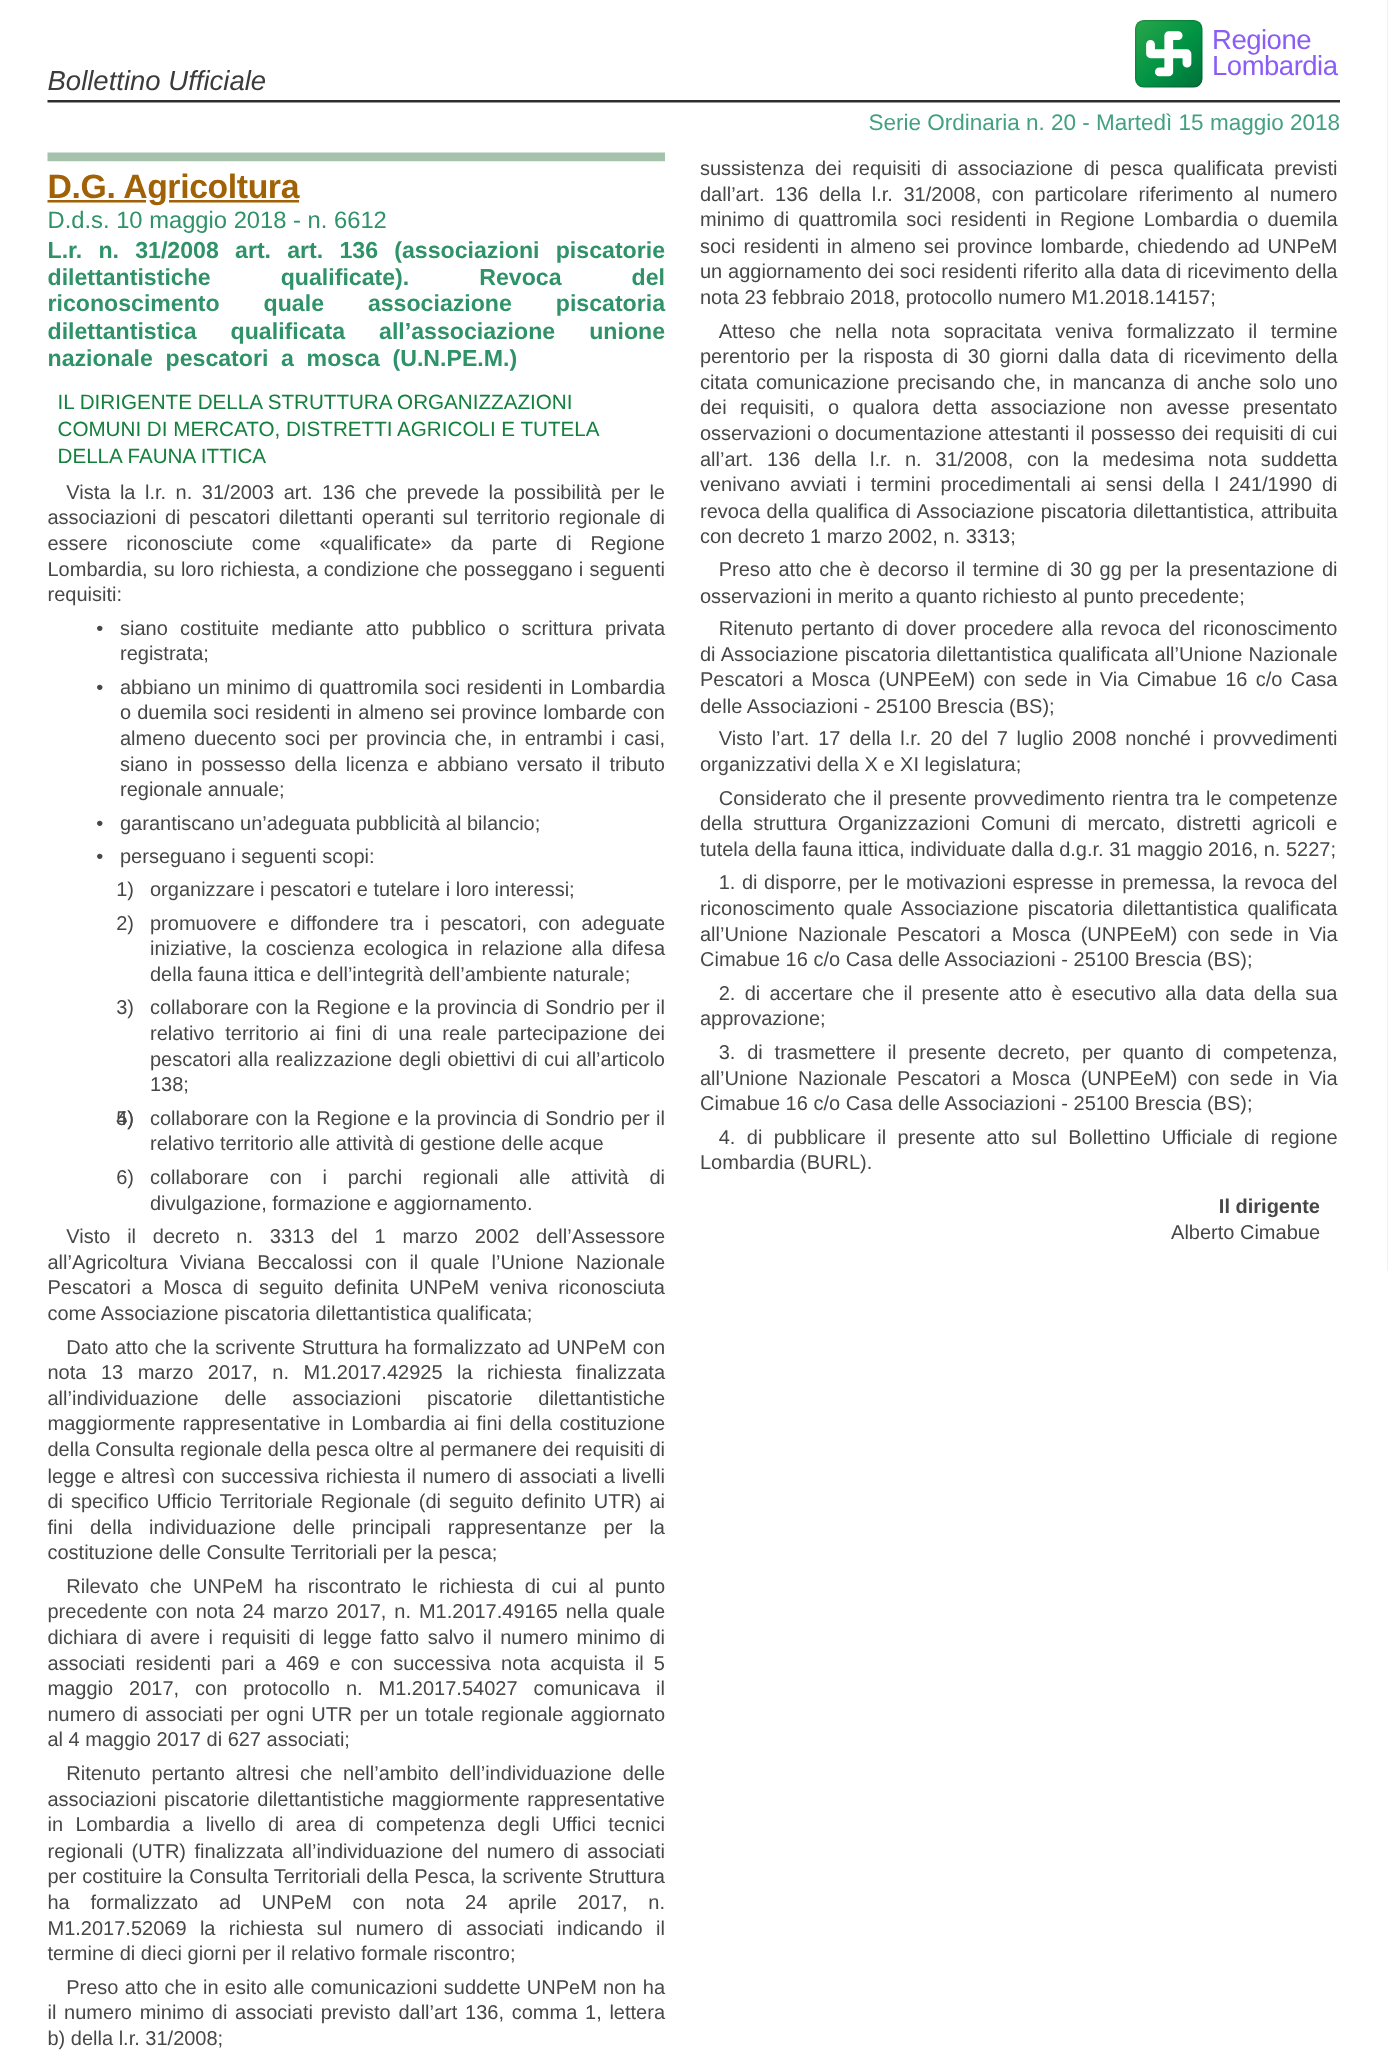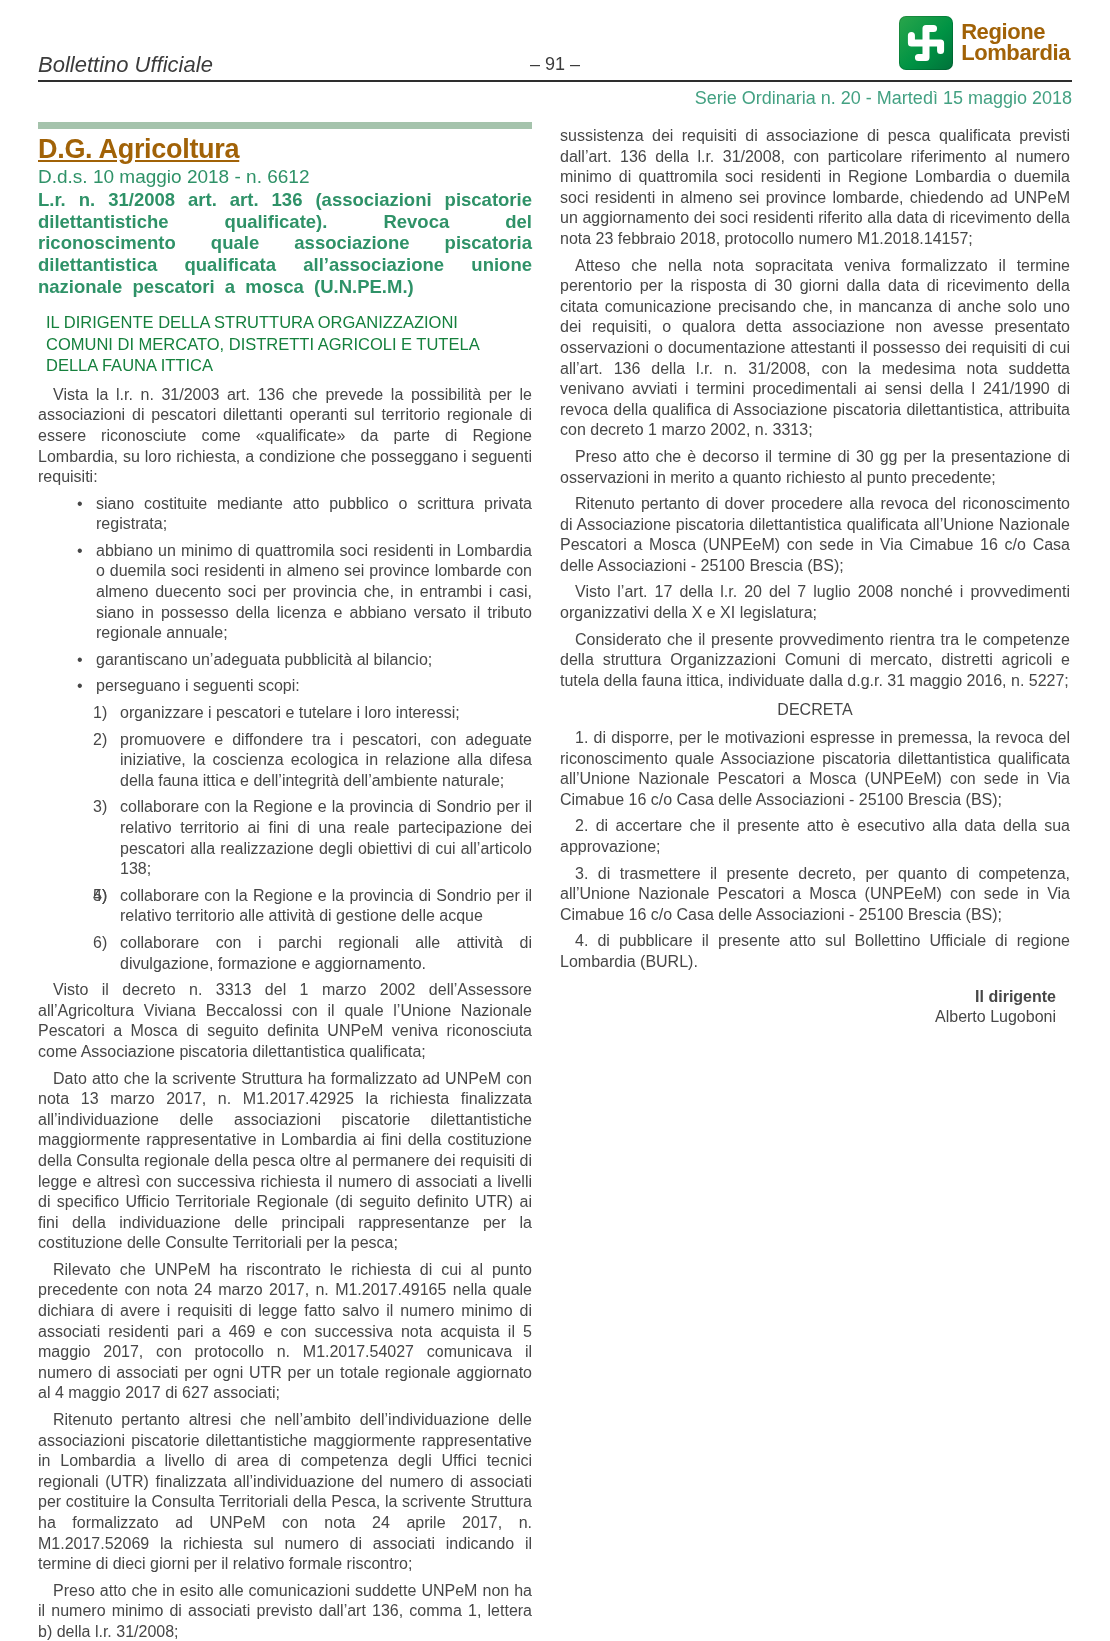--- a/index.html
+++ b/index.html
@@ -10,22 +10,22 @@
   }
   
   .hdr{position:absolute;left:0;top:0;width:1110px;height:120px;}
   .journal{position:absolute;left:38px;top:52px;font-size:22px;font-style:italic;color:#3c3c3c;}
   .pageno{position:absolute;left:0;top:54px;width:1110px;text-align:center;font-size:18px;color:#3c3c3c;}
   .logo{position:absolute;right:40px;top:16px;display:flex;align-items:center;gap:8px;}
   .logo-mark{width:54px;height:54px;border-radius:7px;display:block;
     background:linear-gradient(135deg,#2aa64b 0%,#009344 55%,#00713a 100%);
     box-shadow:inset 0 0 0 1px rgba(0,0,0,.15);}
   .logo-mark svg{width:54px;height:54px;display:block;}
-  .logo-text{display:flex;flex-direction:column;line-height:.95;font-weight:bold;
-    font-size:22px;color:#a16207;letter-spacing:-.4px;}
+  .logo-text{display:flex;flex-direction:column;line-height:.95;font-weight:normal;
+    font-size:22px;color:#8b5cf6;letter-spacing:-.4px;}
   .hrule{position:absolute;left:38px;top:80px;width:1034px;height:0;border-top:2px solid #2e2e2e;}
   .series{position:absolute;left:38px;top:88px;width:1034px;text-align:right;
     font-size:18px;color:#43a182;}
   
   .col{position:absolute;font-size:16px;line-height:20.6px;}
   .col-left{left:38px;top:122px;width:494px;}
   .col-right{left:560px;top:126px;width:510px;}
   .green-bar{height:7px;background:#a5c3ac;margin:0 0 10px 0;}
   .section-title{color:#a16207;font-size:27px;font-weight:bold;margin:0 0 7px 0;letter-spacing:-.3px;text-decoration:underline;}
   .decree-no{color:#2f9268;font-size:19px;font-weight:normal;margin:0 0 2px 0;}
@@ -44,21 +44,20 @@
   .b-sign{text-align:right;margin:0;padding-right:14px;}
   .blk:not(.b-sign)+.b-sign{margin-top:14px;font-weight:bold;}
 </style>
 </head>
 <body>
 
 <div class="page">
 
   <div class="hdr">
     <span class="journal">Bollettino Ufficiale</span>
-    <span class="pageno">– 91 –</span>
     <div class="logo">
       <span class="logo-mark">
         <svg viewBox="0 0 100 100" aria-hidden="true">
           <g stroke="#ffffff" stroke-width="13" stroke-linecap="round" stroke-linejoin="round" fill="none">
             <path d="M50 52 L50 23 L64 23"></path>
             <path d="M50 52 L50 23 L64 23" transform="rotate(90 50 50)"></path>
             <path d="M50 52 L50 23 L64 23" transform="rotate(180 50 50)"></path>
             <path d="M50 52 L50 23 L64 23" transform="rotate(270 50 50)"></path>
           </g>
           <circle cx="50" cy="50" r="8" fill="#ffffff"></circle>
@@ -100,23 +99,22 @@
   </div>
 
   <div class="col col-right">
     <div>
         <div class="blk b-cont"><span class="tx">sussistenza dei requisiti di associazione di pesca qualificata previsti dall’art. 136 della l.r. 31/2008, con particolare riferimento al numero minimo di quattromila soci residenti in Regione Lombardia o duemila soci residenti in almeno sei province lombarde, chiedendo ad UNPeM un aggiornamento dei soci residenti riferito alla data di ricevimento della nota 23 febbraio 2018, protocollo numero M1.2018.14157;</span></div>
         <div class="blk b-p"><span class="tx">Atteso che nella nota sopracitata veniva formalizzato il termine perentorio per la risposta di 30 giorni dalla data di ricevimento della citata comunicazione precisando che, in mancanza di anche solo uno dei requisiti, o qualora detta associazione non avesse presentato osservazioni o documentazione attestanti il possesso dei requisiti di cui all’art. 136 della l.r. n. 31/2008, con la medesima nota suddetta venivano avviati i termini procedimentali ai sensi della l 241/1990 di revoca della qualifica di Associazione piscatoria dilettantistica, attribuita con decreto 1 marzo 2002, n. 3313;</span></div>
         <div class="blk b-p"><span class="tx">Preso atto che è decorso il termine di 30 gg per la presentazione di osservazioni in merito a quanto richiesto al punto precedente;</span></div>
         <div class="blk b-p"><span class="tx">Ritenuto pertanto di dover procedere alla revoca del riconoscimento di Associazione piscatoria dilettantistica qualificata all’Unione Nazionale Pescatori a Mosca (UNPEeM) con sede in Via Cimabue 16 c/o Casa delle Associazioni - 25100 Brescia (BS);</span></div>
         <div class="blk b-p"><span class="tx">Visto l’art. 17 della l.r. 20 del 7 luglio 2008 nonché i provvedimenti organizzativi della X e XI legislatura;</span></div>
         <div class="blk b-p"><span class="tx">Considerato che il presente provvedimento rientra tra le competenze della struttura Organizzazioni Comuni di mercato, distretti agricoli e tutela della fauna ittica, individuate dalla d.g.r. 31 maggio 2016, n. 5227;</span></div>
-        <div class="blk b-center"><span class="tx">DECRETA</span></div>
         <div class="blk b-p"><span class="tx">1. di disporre, per le motivazioni espresse in premessa, la revoca del riconoscimento quale Associazione piscatoria dilettantistica qualificata all’Unione Nazionale Pescatori a Mosca (UNPEeM) con sede in Via Cimabue 16 c/o Casa delle Associazioni - 25100 Brescia (BS);</span></div>
         <div class="blk b-p"><span class="tx">2. di accertare che il presente atto è esecutivo alla data della sua approvazione;</span></div>
         <div class="blk b-p"><span class="tx">3. di trasmettere il presente decreto, per quanto di competenza, all’Unione Nazionale Pescatori a Mosca (UNPEeM) con sede in Via Cimabue 16 c/o Casa delle Associazioni - 25100 Brescia (BS);</span></div>
         <div class="blk b-p"><span class="tx">4. di pubblicare il presente atto sul Bollettino Ufficiale di regione Lombardia (BURL).</span></div>
         <div class="blk b-sign"><span class="tx">Il dirigente</span></div>
-        <div class="blk b-sign"><span class="tx">Alberto Lugoboni</span></div>
+        <div class="blk b-sign"><span class="tx">Alberto Cimabue</span></div>
       </div>
   </div>
 
 </div>
 
 </body></html>

